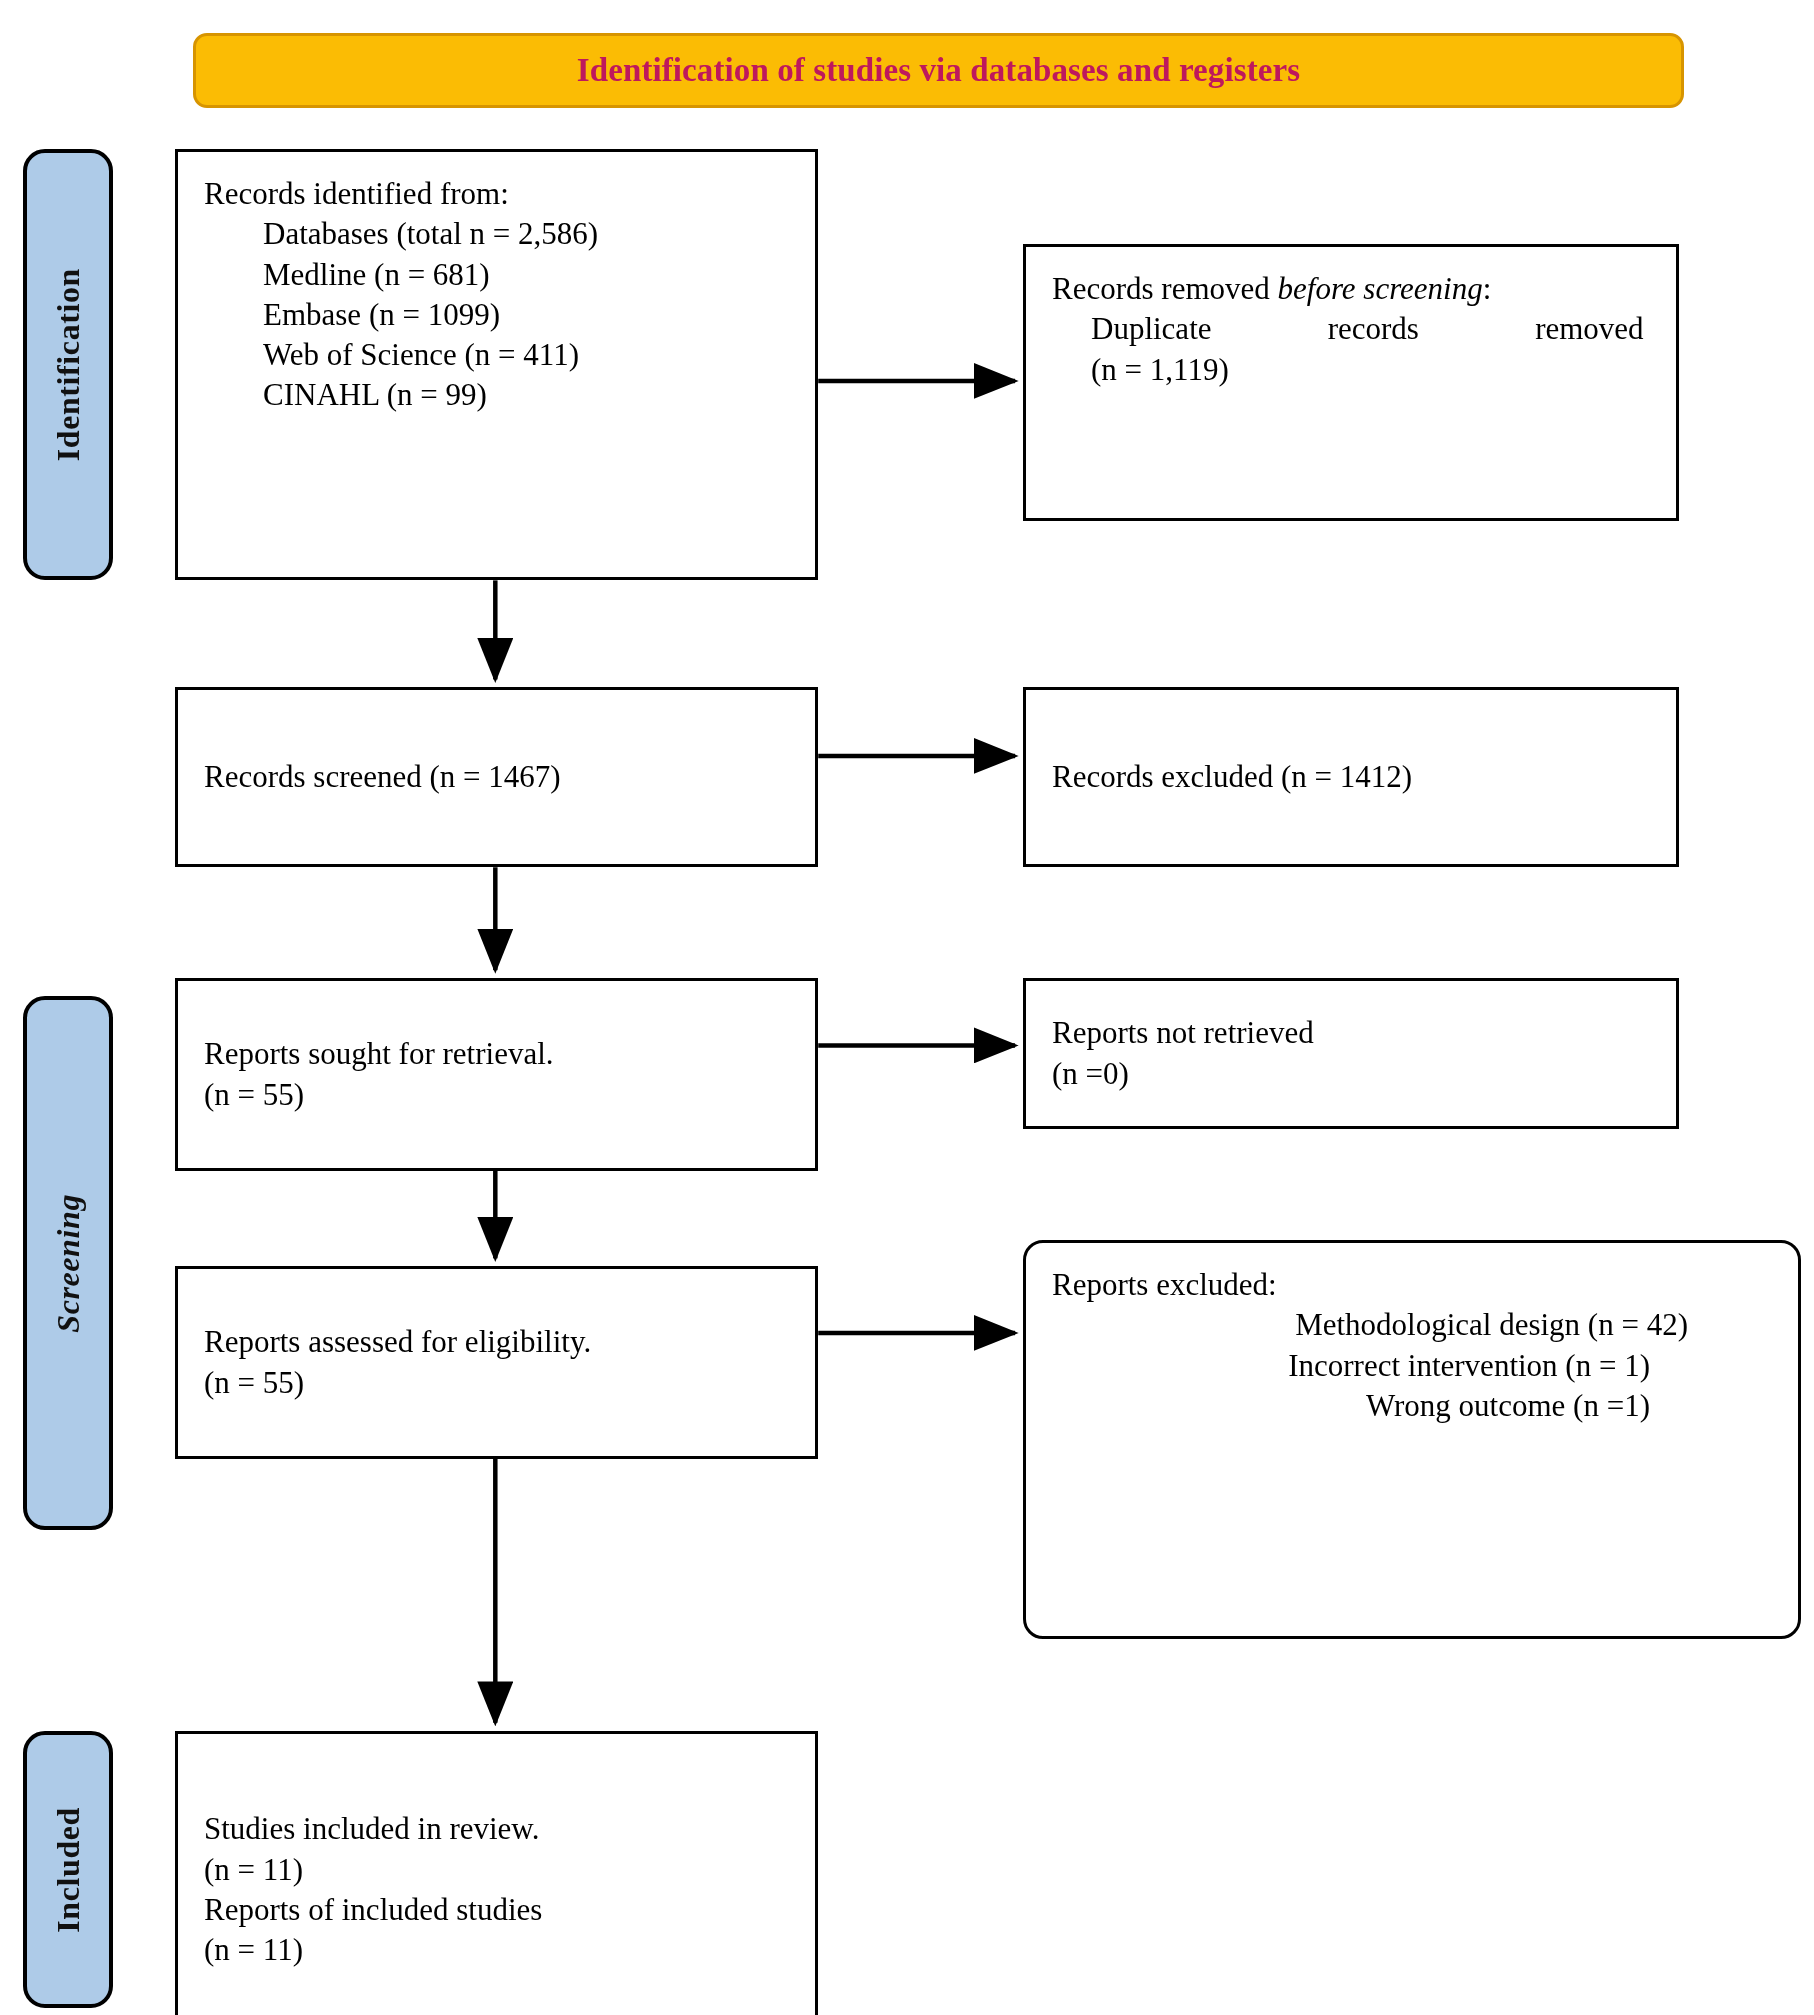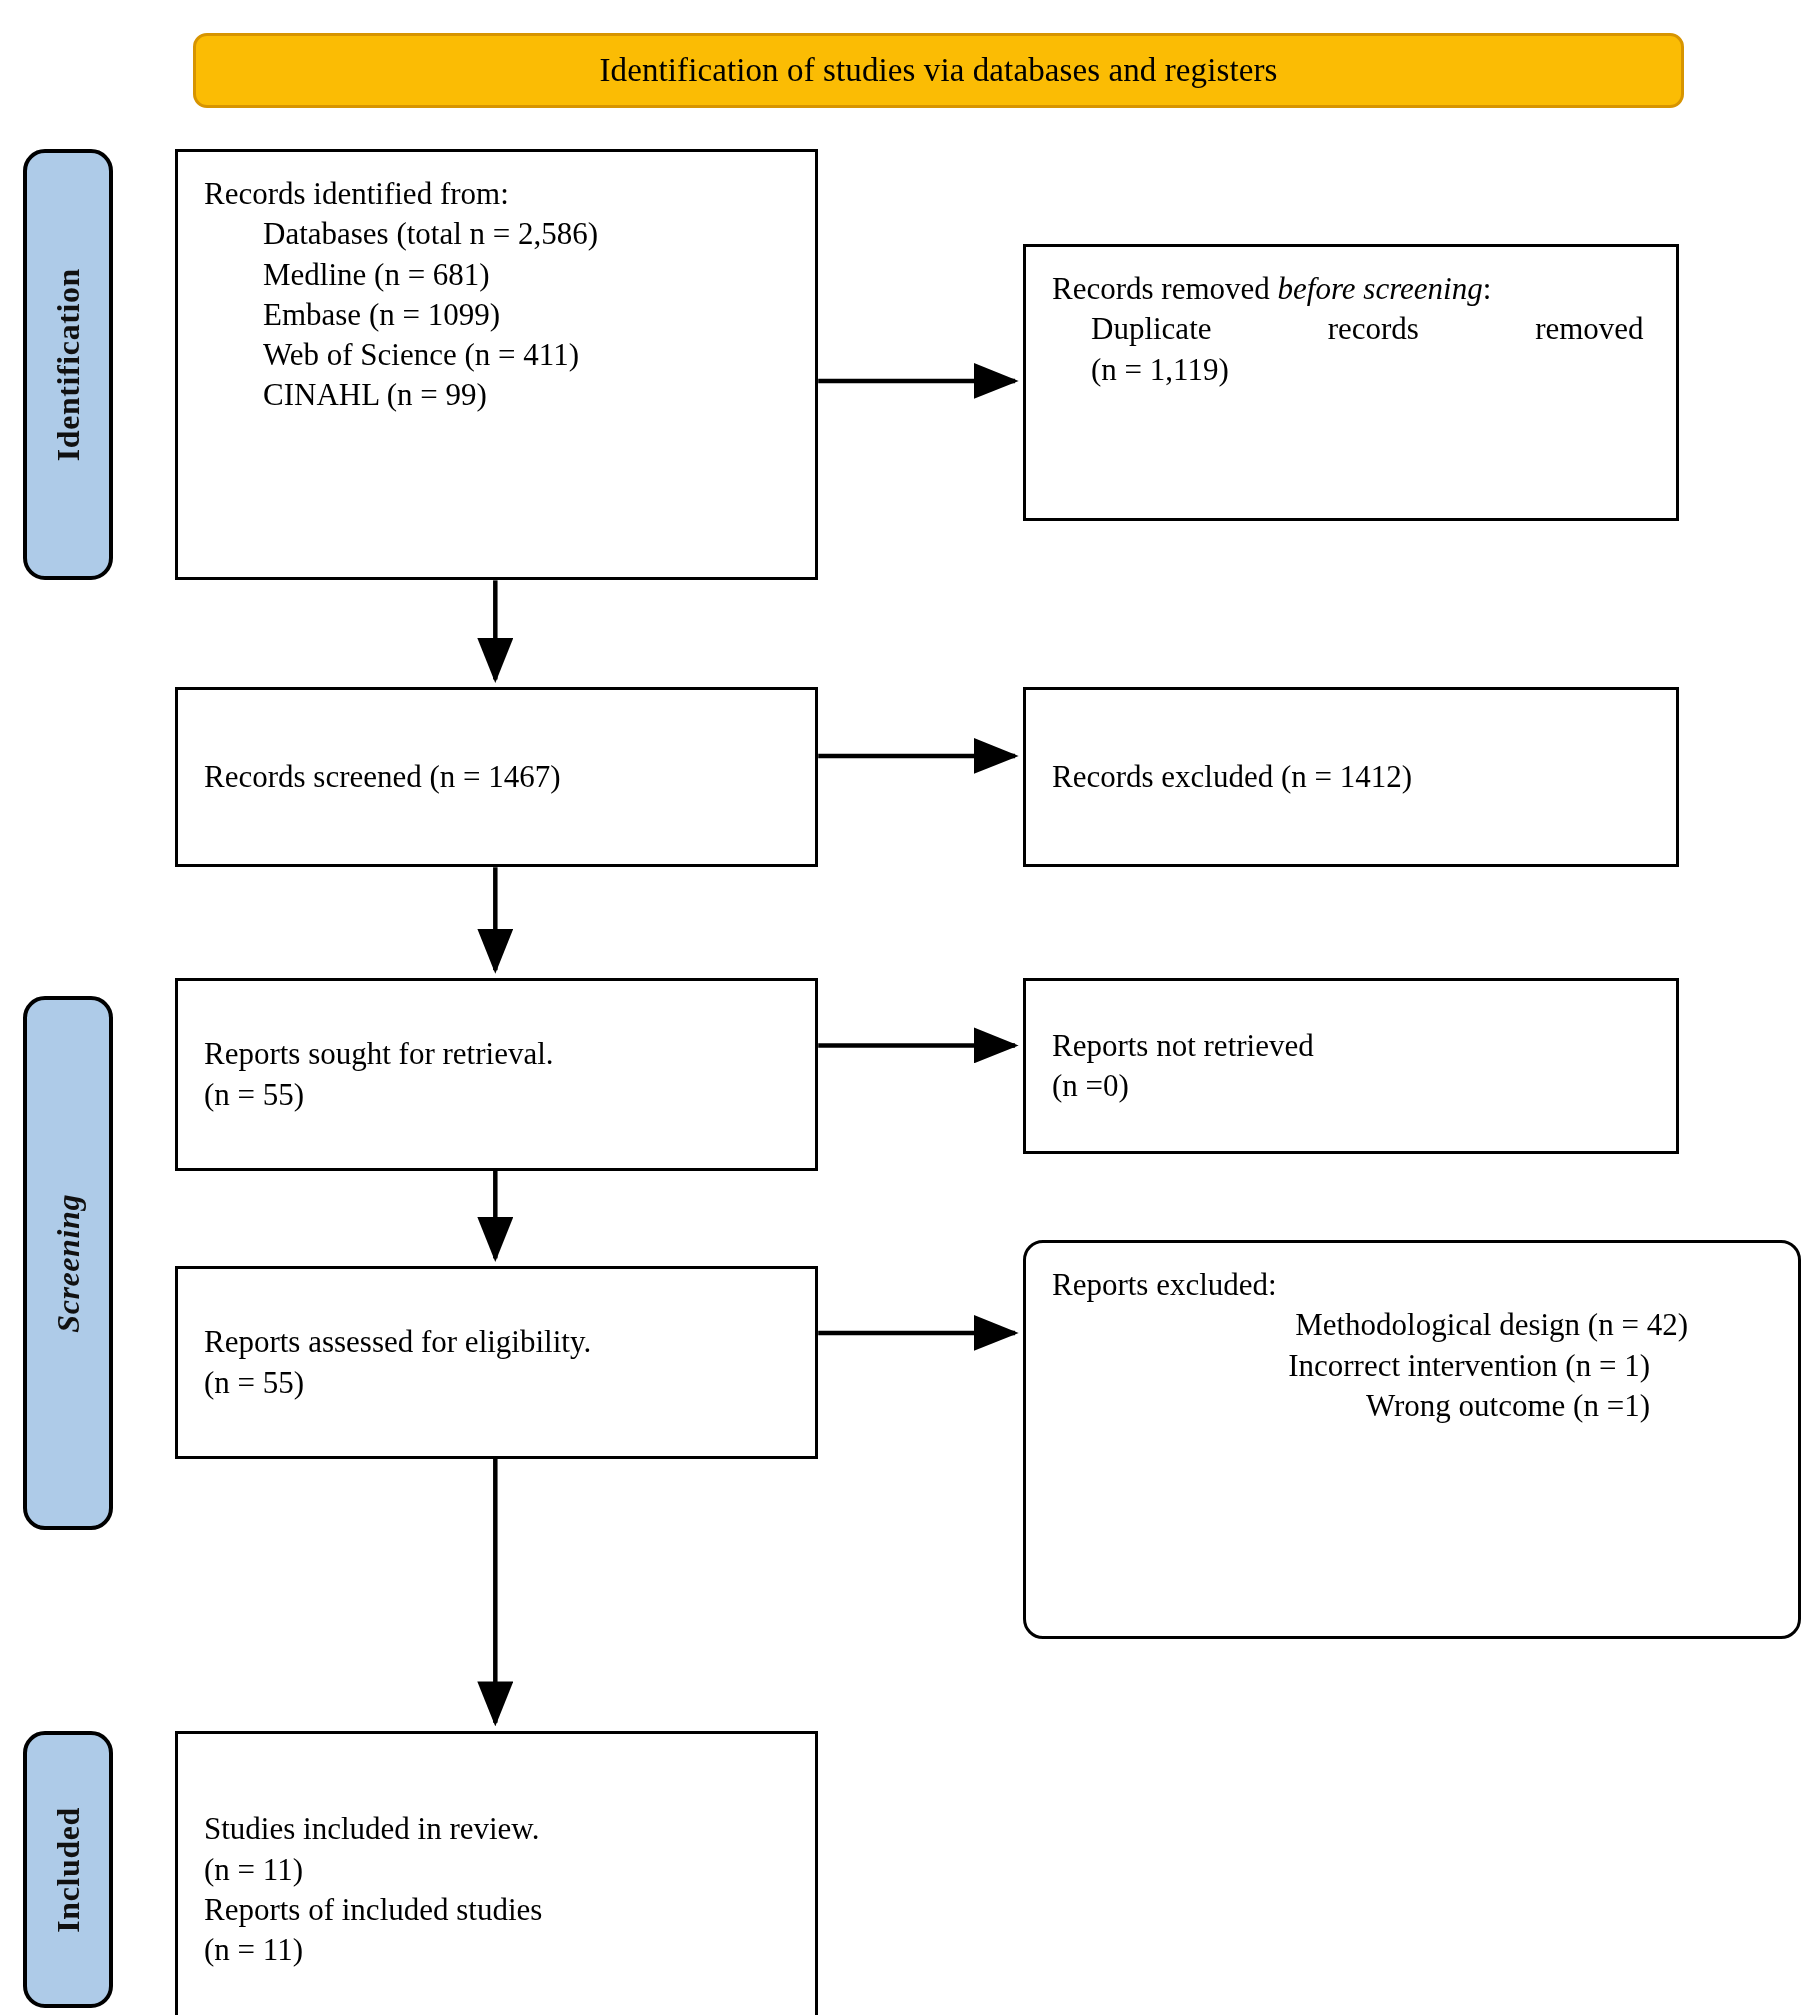--- a/index.html
+++ b/index.html
@@ -27,23 +27,23 @@
     height: 75px;
     background: #FBBC04;
     border: 3.2px solid #D79400;
     border-radius: 14px;
     display: flex;
     align-items: center;
     justify-content: center;
   }
   #banner .banner-text {
     font-size: 33px;
-    font-weight: normal;
+    font-weight: bold;
     letter-spacing: 0.1px;
-    color: #000000;
+    color: #be185d;
     text-align: center;
     white-space: nowrap;
   }
 
   
   .phase {
     left: 23px;
     width: 90px;
     background: #AECBE8;
     border: 4.5px solid #000000;
@@ -89,21 +89,21 @@
   
   #box-identified { left: 175px; top: 149px;  width: 643px; height: 431px; }
   #box-screened   { left: 175px; top: 687px; width: 643px; height: 180px; }
   #box-sought     { left: 175px; top: 978px; width: 643px; height: 193px; }
   #box-assessed   { left: 175px; top: 1266px; width: 643px; height: 193px; }
   #box-included   { left: 175px; top: 1731px; width: 643px; height: 318px; }
 
   
   #box-removed    { left: 1023px; top: 244px;  width: 656px; height: 277px; }
   #box-excluded   { left: 1023px; top: 687px; width: 656px; height: 180px; }
-  #box-notretr    { left: 1023px; top: 978px; width: 656px; height: 176px; }
+  #box-notretr    { left: 1023px; top: 978px; width: 656px; height: 151px; }
   #box-repexcl    { left: 1023px; top: 1240px; width: 778px; height: 399px; border-radius: 20px; }
 
   
   .vcenter { display: flex; align-items: center; }
   .vcenter .inner { width: 100%; }
 
   
   #wires {
     position: absolute;
     left: 0; top: 0;

